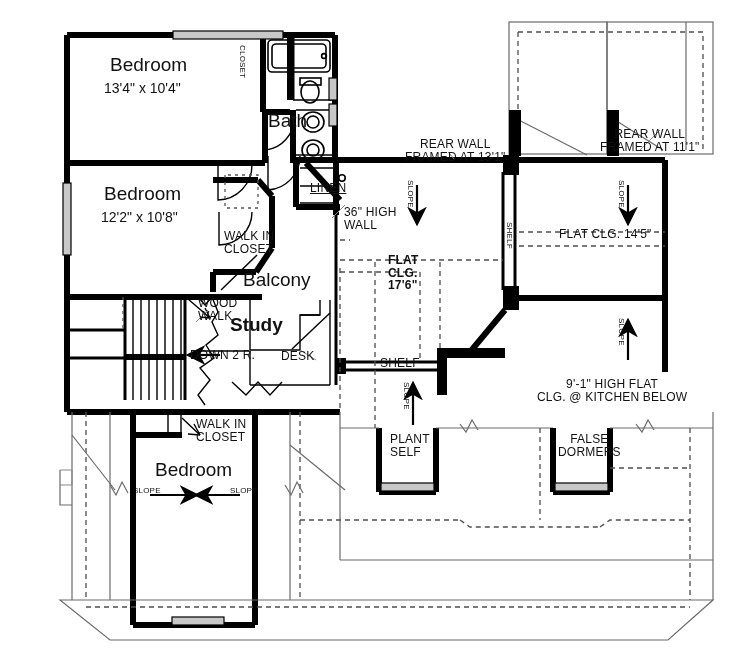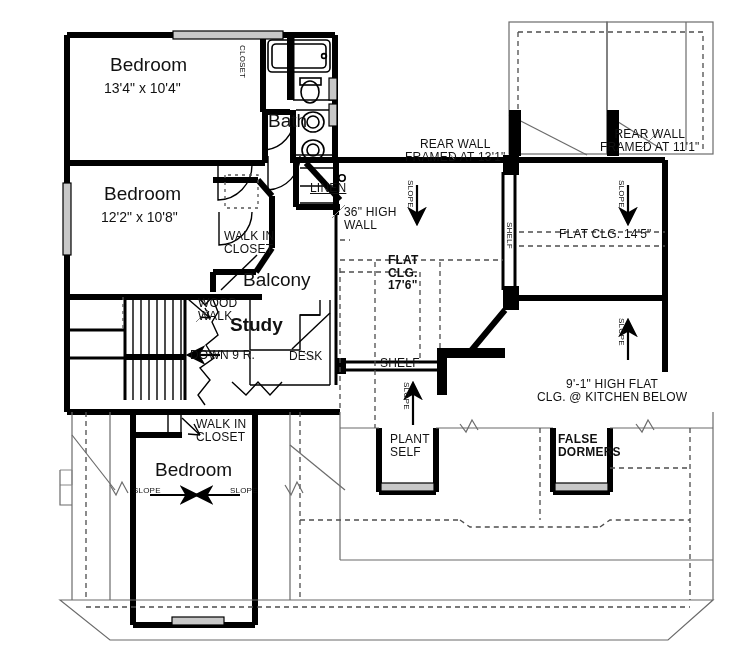--- a/index.html
+++ b/index.html
@@ -283,42 +283,42 @@
 
 <div class="lbl tiny vert" style="left:246px;top:45px;transform:rotate(90deg);">CLOSET</div>
 <div class="lbl tiny2" style="left:310px;top:182px;text-decoration:underline;">LINEN</div>
 <div class="lbl tiny2" style="left:224px;top:230px;white-space:pre;">WALK IN
 CLOSET</div>
 <div class="lbl tiny2" style="left:196px;top:418px;white-space:pre;">WALK IN
 CLOSET</div>
 
 <div class="lbl tiny2" style="left:198px;top:297px;white-space:pre;">WOOD
 WALK</div>
-<div class="lbl tiny2" style="left:190px;top:349px;">DOWN 9 R.</div>
-<div class="lbl tiny2" style="left:289px;top:350px;">DESK</div>
+<div class="lbl tiny2" style="left:190px;top:349px;">DOWN 2 R.</div>
+<div class="lbl tiny2" style="left:281px;top:350px;">DESK</div>
 
 <div class="lbl tiny2" style="left:344px;top:206px;white-space:pre;">36" HIGH
 WALL</div>
 
 <div class="lbl tiny2" style="left:405px;top:138px;white-space:pre;text-align:center;">REAR WALL
 FRAMED AT 13'1"</div>
 <div class="lbl tiny2" style="left:600px;top:128px;white-space:pre;text-align:center;">REAR WALL
 FRAMED AT 11'1"</div>
 
 <div class="lbl tiny2" style="left:388px;top:254px;white-space:pre;font-weight:bold;">FLAT
 CLG.
 17'6"</div>
 <div class="lbl tiny2" style="left:559px;top:228px;">FLAT CLG. 14'5"</div>
 
 <div class="lbl tiny2" style="left:537px;top:378px;white-space:pre;text-align:center;">9'-1" HIGH FLAT
 CLG. @ KITCHEN BELOW</div>
 
 <div class="lbl tiny2" style="left:390px;top:433px;white-space:pre;">PLANT
 SELF</div>
-<div class="lbl tiny2" style="left:558px;top:433px;white-space:pre;text-align:left;font-weight:bold;">FALSE
+<div class="lbl tiny2" style="left:558px;top:433px;white-space:pre;text-align:center;">FALSE
 DORMERS</div>
 
 <div class="lbl tiny vert" style="left:513px;top:222px;transform:rotate(90deg);">SHELF</div>
 <div class="lbl tiny2" style="left:380px;top:357px;">SHELF</div>
 
 <div class="lbl tiny vert" style="left:414px;top:180px;transform:rotate(90deg);">SLOPE</div>
 <div class="lbl tiny vert" style="left:625px;top:180px;transform:rotate(90deg);">SLOPE</div>
 <div class="lbl tiny vert" style="left:625px;top:318px;transform:rotate(90deg);">SLOPE</div>
 <div class="lbl tiny vert" style="left:410px;top:382px;transform:rotate(90deg);">SLOPE</div>
 <div class="lbl tiny" style="left:133px;top:487px;">SLOPE</div>

